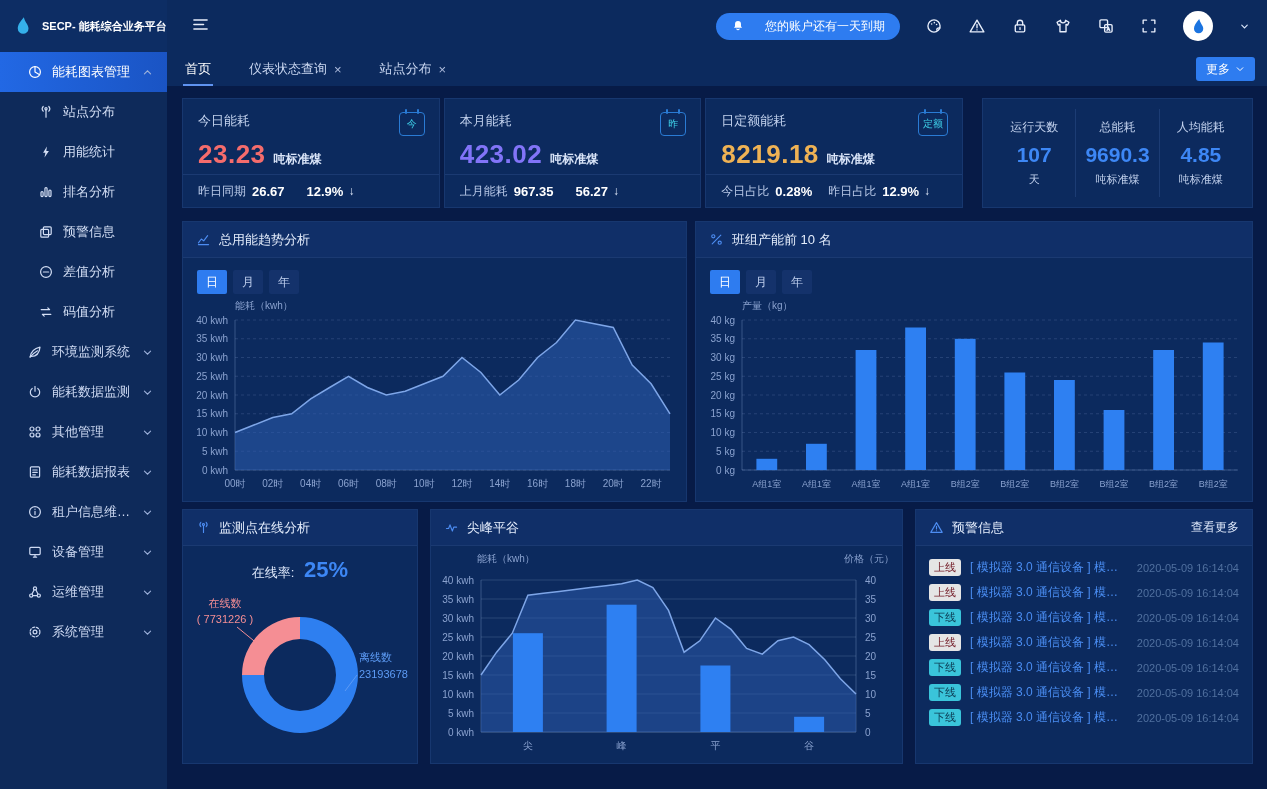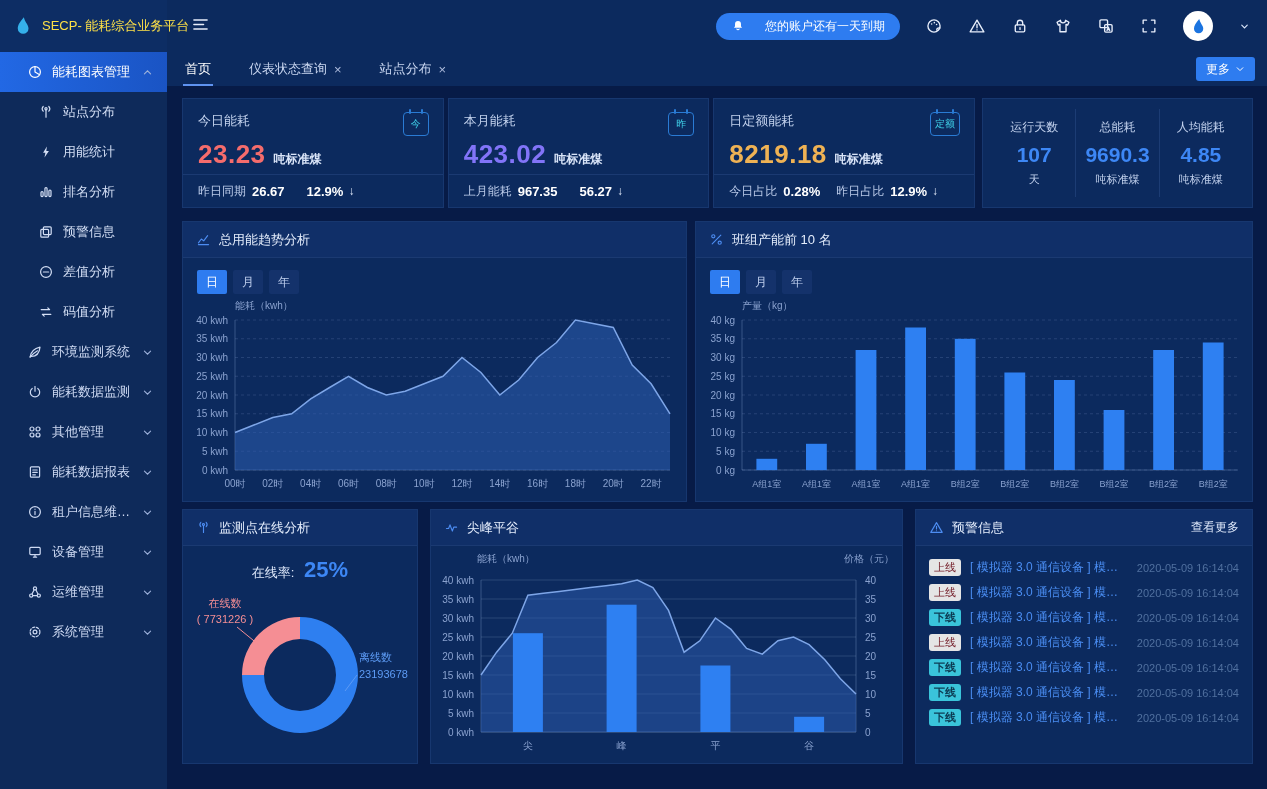--- a/index.html
+++ b/index.html
@@ -3,21 +3,21 @@
 <meta charset="utf-8">
 <style>
   html,body{margin:0;padding:0;background:#04143a;}
   body{font-family:"Liberation Sans","DejaVu Sans",sans-serif;}
   *{box-sizing:border-box;}
   .app{position:relative;width:1267px;height:789px;overflow:hidden;background:#071b47;}
 
   
   .navbar{position:absolute;top:0;left:0;width:100%;height:52px;background:#0c2a5e;display:flex;align-items:center;z-index:5;}
   .logo{width:167px;height:100%;flex:none;display:flex;align-items:center;gap:8px;padding-left:12px;background:#0d2d64;}
-  .logo-title{color:#fde047;font-size:13px;font-weight:normal;white-space:nowrap;}
+  .logo-title{color:#ffffff;font-size:11px;font-weight:bold;white-space:nowrap;}
   .logo-flame{width:22px;height:22px;color:#35b0ea;flex:none;}
   .hamburger{margin-left:20px;background:none;border:none;padding:4px;cursor:pointer;color:#e8eefb;}
   .hamburger svg{width:19px;height:19px;}
   .nav-right{margin-left:auto;display:flex;align-items:center;gap:25px;padding-right:16px;}
   .notice-pill{background:#2e7cf0;border-radius:14px;height:27px;display:flex;align-items:center;gap:20px;padding:0 15px;color:#fff;font-size:12px;cursor:pointer;white-space:nowrap;}
   .notice-pill svg{width:14px;height:14px;color:#fff;}
   .tbbtn{background:none;border:none;padding:0;cursor:pointer;color:#e8eefb;display:flex;}
   .tbbtn svg{width:18px;height:18px;}
   .avatar{width:30px;height:30px;border-radius:50%;background:#fff;display:flex;align-items:center;justify-content:center;cursor:pointer;}
   .avatar svg{width:19px;height:19px;color:#1b74e0;}
@@ -43,21 +43,21 @@
   .tab .x{font-size:13px;color:#aebcdd;line-height:1;cursor:pointer;}
   .more-btn{margin-left:auto;background:#2e7cf0;color:#fff;border:none;border-radius:3px;height:24px;padding:0 10px;font-size:12px;display:flex;align-items:center;gap:5px;cursor:pointer;}
   .more-btn svg{width:10px;height:10px;}
 
   
   .content{position:absolute;top:86px;left:167px;right:0;bottom:0;padding:12px 14px 0 15px;background:#071b47;}
 
   
   .stats-row{display:flex;height:110px;}
   .stat-card{position:relative;background:#0c2a5e;border:1px solid #17376f;flex:1 1 0;margin-right:4px;padding:13px 15px 0;}
-  .stat-card.summary{flex:0 0 271px;margin:0 0 0 3px;display:flex;align-items:stretch;padding:12px 10px;}
+  .stat-card.summary{flex:0 0 271px;margin:0 0 0 15px;display:flex;align-items:stretch;padding:12px 10px;}
   .st-title{font-size:13px;color:#c3d2ee;}
   .st-icon{position:absolute;top:13px;right:14px;min-width:26px;height:24px;padding:0 4px;border:1px solid #2a7bd4;border-radius:4px;color:#3fd0e8;font-size:10px;display:flex;align-items:center;justify-content:center;}
   .st-icon::before,.st-icon::after{content:"";position:absolute;top:-4px;width:2px;height:5px;background:#2a7bd4;border-radius:1px;}
   .st-icon::before{left:5px;} .st-icon::after{right:5px;}
   .st-value{margin-top:9px;font-size:26px;font-weight:bold;letter-spacing:.5px;}
   .st-unit{font-size:12px;font-weight:bold;color:#d9e4f8;margin-left:8px;letter-spacing:0;}
   .st-footer{position:absolute;left:0;right:0;bottom:0;height:33px;border-top:1px solid #1b3a72;display:flex;align-items:center;padding:16px 15px;font-size:12px;color:#b9c9e8;white-space:nowrap;}
   .st-footer b{color:#fff;font-size:13px;margin-left:6px;}
   .sf-part{display:flex;align-items:center;}
   .sf-part + .sf-part{margin-left:16px;}
@@ -85,21 +85,21 @@
   .seg.active{background:#2e7cf0;color:#fff;}
   .cbody{flex:1;position:relative;}
   .rate-line{text-align:center;padding-top:11px;font-size:13px;color:#dfe9fb;}
   .rate-line b{color:#3d87f5;font-size:22px;margin-left:6px;font-weight:bold;}
 
   
   .alert-rows{padding:9px 13px 0;}
   .alert-row{display:flex;align-items:center;gap:9px;height:25px;}
   .badge{flex:none;font-size:11px;line-height:1;padding:3px 5px;border-radius:3px;}
   .badge.on{background:#e5e5e5;color:#76202b;}
-  .badge.off{background:#3ac4da;color:#0d3a52;font-weight:bold;}
+  .badge.off{background:#3ac4da;color:#0d3a52;}
   .alert-text{flex:1;font-size:12px;color:#4a8df2;white-space:nowrap;overflow:hidden;text-overflow:ellipsis;}
   .alert-time{flex:none;font-size:11px;color:#50709f;}
 </style>
 </head>
 <body>
 
 <div class="app">
 
   <header class="navbar">
     <div class="logo">

